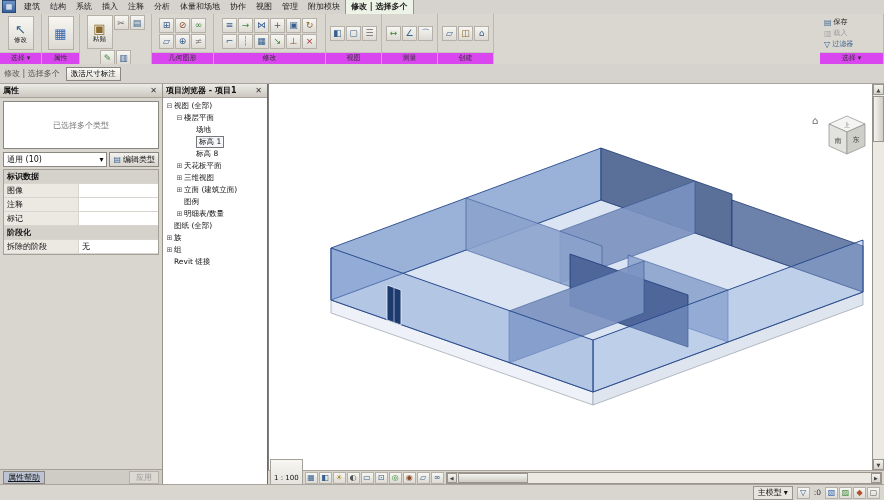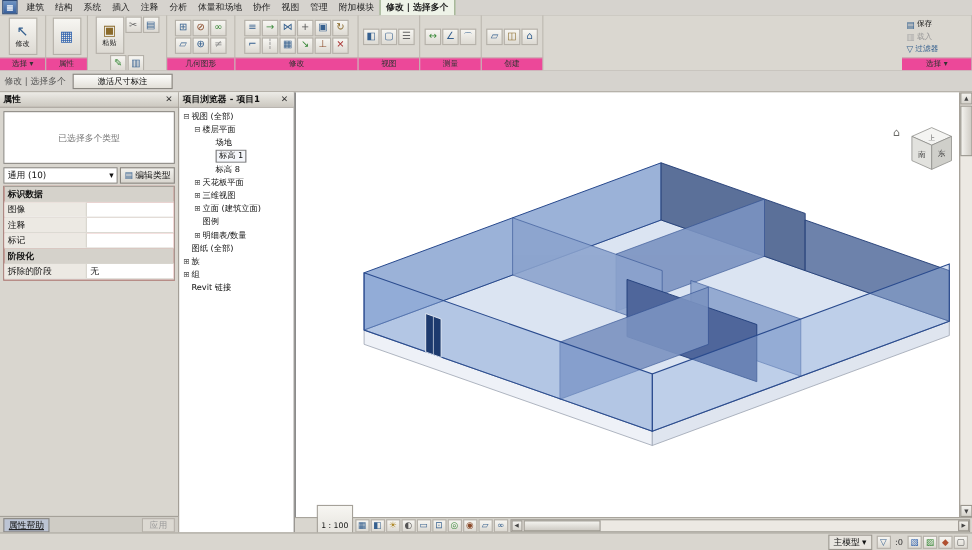--- a/index.html
+++ b/index.html
@@ -11,38 +11,38 @@
   .appicon{width:12px;height:11px;margin:0 3px 1px 2px;background:linear-gradient(#6f94c4,#38609c);color:#fff;
            font-size:7px;display:flex;align-items:center;justify-content:center;border:1px solid #2c4a78;}
   #tabsrow .rep{display:flex;align-items:flex-end;}
   .tab{padding:1px 5px 2px 5px;white-space:nowrap;color:#222;}
   .tab.active{background:#eef3e8;border:1px solid #8aa07a;border-bottom:none;font-weight:bold;}
   
   #ribbon{position:absolute;left:0;top:14px;width:884px;height:50px;background:#dad7d0;
           border-bottom:1px solid #9d9991;display:flex;}
   .rgroup{height:100%;border-right:1px solid #bcb8b0;display:flex;flex-direction:column;box-sizing:border-box;}
   .ricons{flex:1;display:flex;flex-wrap:wrap;align-content:center;justify-content:center;padding:1px 2px;gap:1px;}
-  .rlabel{height:11px;line-height:11px;font-size:7px;text-align:center;color:#333;border-top:1px solid #c7c3bb;background:#ec4899;white-space:nowrap;overflow:hidden;}
+  .rlabel{height:11px;line-height:11px;font-size:7px;text-align:center;color:#333;border-top:1px solid #c7c3bb;background:#d946ef;white-space:nowrap;overflow:hidden;}
   .ric{box-sizing:border-box;width:15px;height:15px;border:1px solid #b5b1a9;background:linear-gradient(#f7f6f2,#ddda d3);
        background:linear-gradient(#f7f6f2,#dddad3);color:#35608f;font-size:9px;display:flex;flex-direction:column;
        align-items:center;justify-content:center;cursor:default;overflow:hidden;}
   .ric.big{width:26px;height:34px;font-size:13px;}
   .ric .t{font-size:6.5px;color:#222;line-height:7px;}
   .ric .t:empty{display:none;}
   .spacer{flex:1;border-right:none;}
   .selrows{flex:1;display:flex;flex-direction:column;justify-content:center;padding:1px 2px;}
   .selbtn{display:flex;align-items:center;gap:2px;height:11px;font-size:7px;padding:0 2px;white-space:nowrap;}
   .selbtn .g{color:#35608f;font-size:8px;}
   .selbtn.dis{color:#999;}
   .selbtn.dis .g{color:#aaa;}
   
   #optbar{position:absolute;left:0;top:64px;width:884px;height:20px;background:#d6d3ce;
           border-bottom:1px solid #a8a49c;display:flex;align-items:center;gap:6px;padding-left:4px;box-sizing:border-box;}
   #optmode{color:#555;}
-  #optbtn{font-size:7.5px;padding:1px 22px;background:linear-gradient(#fdfdfb,#e3e0d9);border:1px solid #8a8781;
+  #optbtn{font-size:7.5px;padding:1px 4px;background:linear-gradient(#fdfdfb,#e3e0d9);border:1px solid #8a8781;
           font-family:Liberation Mono, monospace;}
   
   #props{position:absolute;left:0;top:84px;width:163px;height:400px;background:#d9d6cf;border-right:1px solid #979289;box-sizing:border-box;}
   .ptitle{height:13px;background:linear-gradient(#ecebe6,#ccc8c0);border-bottom:1px solid #a8a49c;
           display:flex;align-items:center;justify-content:space-between;padding:0 3px;font-weight:bold;}
   .closex{color:#333;font-size:8px;padding:0 2px;}
   .preview{margin:3px;height:46px;background:#fff;border:1px solid #8a8781;display:flex;align-items:center;justify-content:center;color:#777;}
   .pselrow{display:flex;gap:2px;margin:0 3px 2px 3px;height:15px;}
   .pdrop{flex:1;background:#fff;border:1px solid #8a8781;display:flex;justify-content:space-between;align-items:center;padding:0 3px;}
   .pedit{border:1px solid #8a8781;background:linear-gradient(#f2f1ed,#d9d6cf);padding:0 3px;display:flex;align-items:center;gap:2px;white-space:nowrap;}
@@ -67,21 +67,21 @@
   #canvas{position:absolute;left:268px;top:84px;width:604px;height:386px;background:#fff;border-left:1px solid #808080;box-sizing:border-box;}
   
   #vscroll{position:absolute;left:872px;top:84px;width:12px;height:386px;background:#ece9e3;border-left:1px solid #979289;box-sizing:border-box;}
   .sbtn{width:11px;height:11px;background:linear-gradient(#f4f3ef,#d6d3cc);border:1px solid #9a968e;box-sizing:border-box;
         display:flex;align-items:center;justify-content:center;font-size:5px;color:#444;}
   .vthumb{position:absolute;left:0;top:12px;width:11px;height:46px;background:linear-gradient(90deg,#f4f3ef,#cfccc5);border:1px solid #9a968e;box-sizing:border-box;}
   #vscroll .sbot{position:absolute;bottom:0;}
   
   #bottombar{position:absolute;left:268px;top:470px;width:616px;height:14px;background:#d9d6cf;border-top:1px solid #a8a49c;
              display:flex;align-items:center;box-sizing:border-box;}
-  .vscale{height:12px;display:flex;align-items:center;padding:12px 3px;border:1px solid #a5a199;background:linear-gradient(#f7f6f2,#dddad3);font-size:7px;white-space:nowrap;margin-left:20px;}
+  .vscale{height:12px;display:flex;align-items:center;padding:12px 3px;border:1px solid #a5a199;background:linear-gradient(#f7f6f2,#dddad3);font-size:7px;white-space:nowrap;margin-left:2px;}
   .vic{width:13px;height:12px;border:1px solid #b5b1a9;background:linear-gradient(#f7f6f2,#dddad3);color:#35608f;
        font-size:8px;display:flex;align-items:center;justify-content:center;box-sizing:border-box;}
   #viewicons{display:flex;gap:1px;margin-left:2px;}
   #hscroll{flex:1;height:12px;margin:0 2px;background:#ece9e3;border:1px solid #9a968e;display:flex;align-items:center;box-sizing:border-box;}
   .hthumb{width:70px;height:10px;background:linear-gradient(#f4f3ef,#cfccc5);border:1px solid #9a968e;box-sizing:border-box;margin-left:1px;}
   #hscroll .sbtn{height:10px;width:10px;}
   #hscroll .mid{flex:1;}
   
   #statusbar{position:absolute;left:0;top:484px;width:884px;height:16px;background:#d9d6cf;border-top:1px solid #a8a49c;
              display:flex;align-items:center;box-sizing:border-box;}

